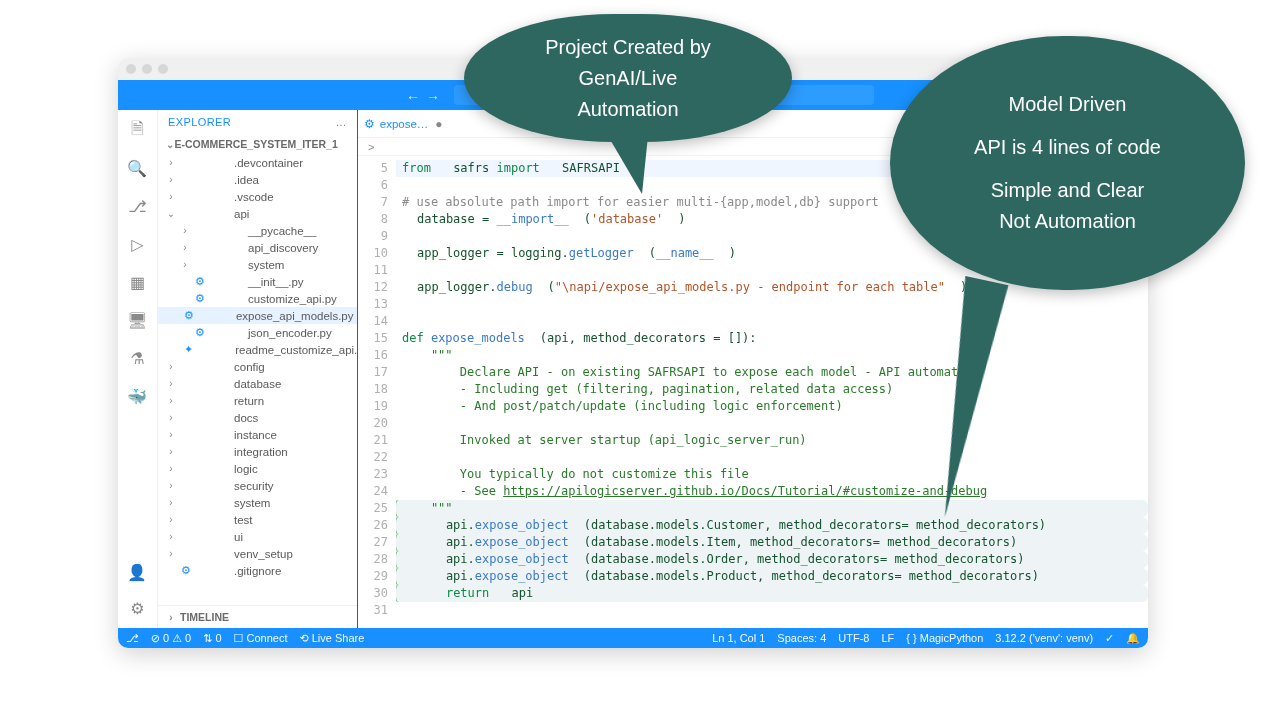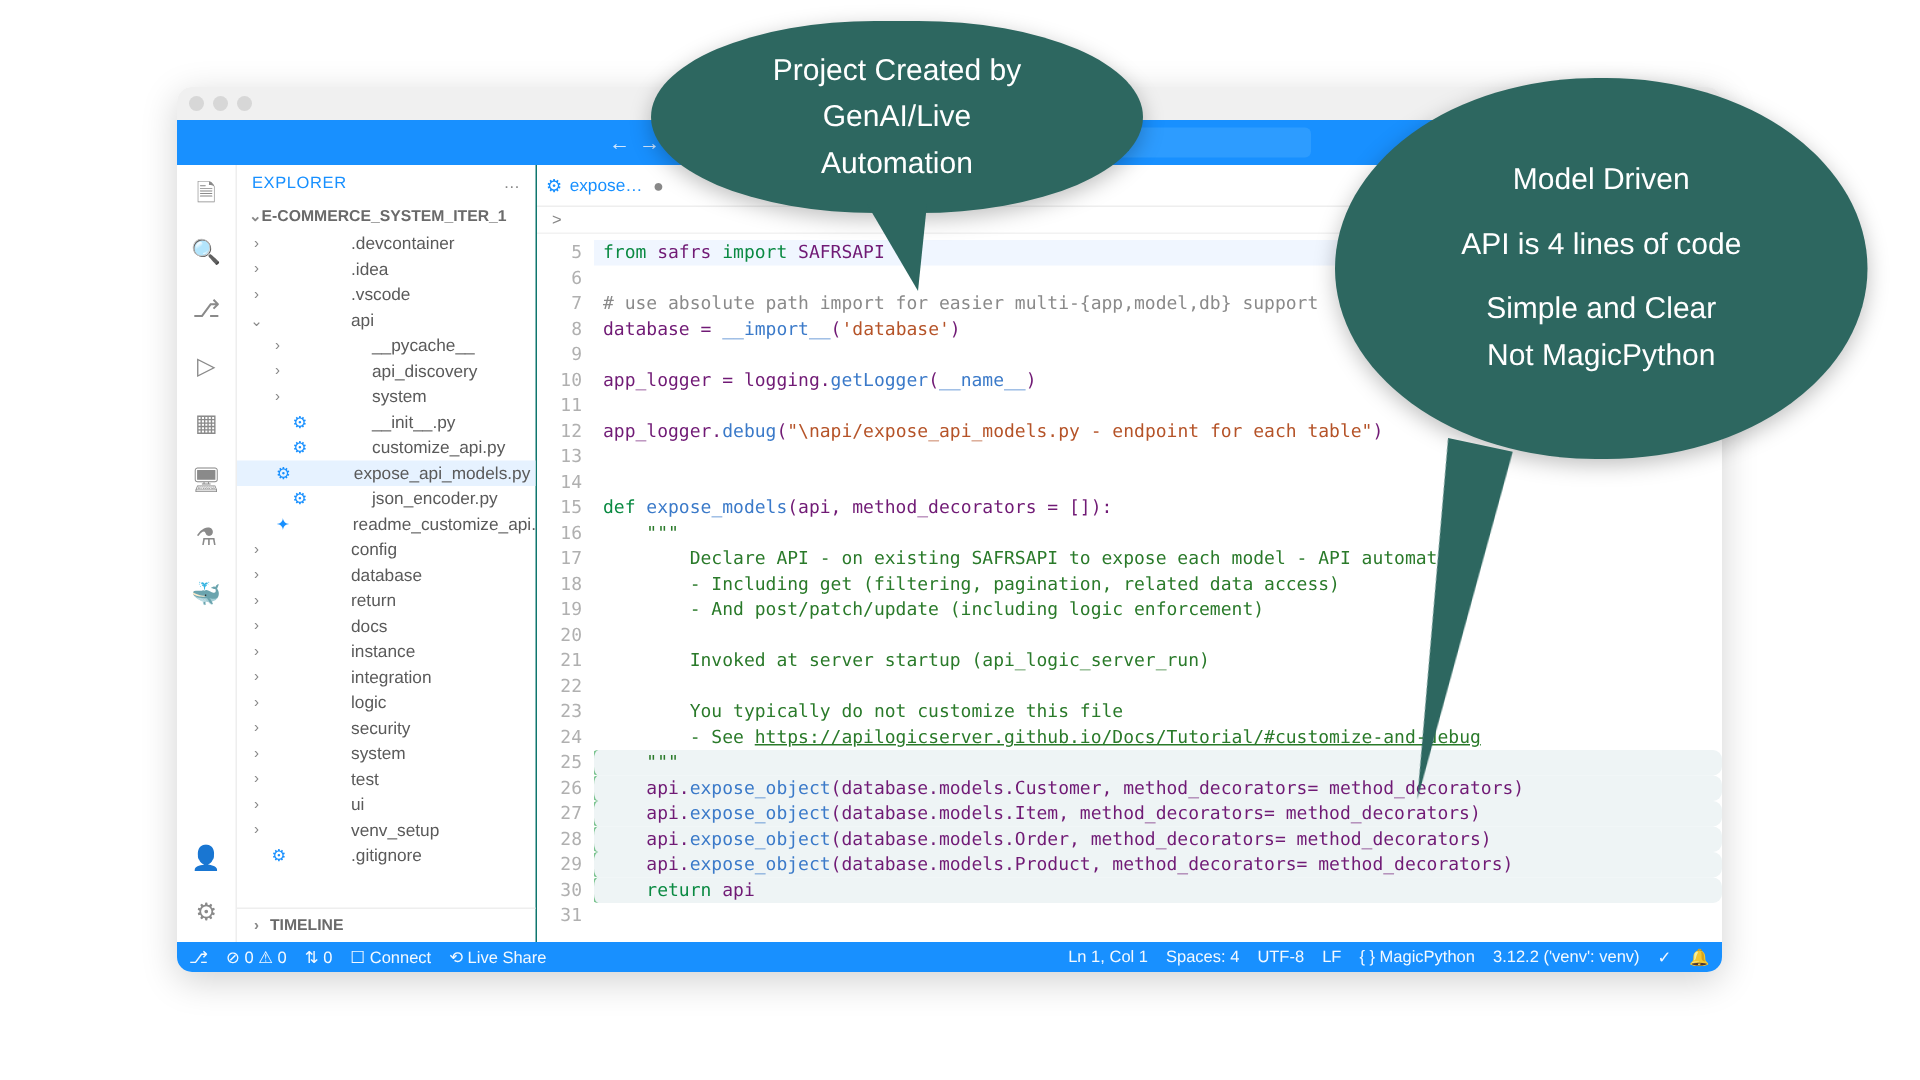--- a/index.html
+++ b/index.html
@@ -99,21 +99,21 @@
   .gutter div{height:17px;}
   .code{flex:1;padding:4px 0;overflow:hidden;white-space:pre;position:relative;}
   .code .ln{height:17px;padding-left:6px;}
   .hl-line{background:#f0f6ff;}
   .block{background:#eef4f5;border-radius:6px;}
   
   .kw{color:#0a8a42;}       
   .fn{color:#3b7ac9;}       
   .str{color:#b55328;}      
   .cm{color:#8a8a8a;}
-  .id{color:#701a75;}
+  .id{color:#14532d;padding-left:15px;}
   .doc{color:#2a7a2a;}
   .url{text-decoration:underline;}
   .bar-left-green{border-left:3px solid #7ac38f;margin-left:-3px;}
 
   
   .statusbar{height:20px;background:#1890ff;color:#fff;display:flex;align-items:center;font-size:11px;padding:0 8px;gap:12px;}
   .statusbar .grow{flex:1;}
   .statusbar span{opacity:.95;}
 
   
@@ -125,31 +125,31 @@
     border-radius:50%;
     display:flex; align-items:center; justify-content:center;
     font-size:20px; line-height:1.35;
     padding:12px;
     box-shadow:0 4px 14px rgba(0,0,0,.25);
   }
   .callout .tail{
     position:absolute; width:0;height:0;
   }
   .callout.left{
-    top:14px; left:434px; width:328px; height:128px;
+    top:14px; left:464px; width:328px; height:128px;
     border-radius:164px / 70px;
   }
   .callout.left .tail{
     bottom:-52px; left:50%; transform:translateX(-50%);
     border-left:34px solid transparent;
     border-right:6px solid transparent;
     border-top:58px solid #2d6760;
   }
   .callout.right{
-    top:52px; right:35px; width:355px; height:254px;
+    top:36px; right:35px; width:355px; height:254px;
     border-radius:178px / 130px;
     font-size:20px;
     align-items:center;
   }
   .callout.right .tail{
     bottom:-228px; left:14%;
     border-left:30px solid transparent;
     border-right:14px solid transparent;
     border-top:240px solid #2d6760;
     transform:rotate(12deg);
@@ -420,16 +420,16 @@
   <div class="tail"></div>
 </div>
 
 <div class="callout right">
   <div>
     <p>Model Driven</p>
     <p style="height:8px"></p>
     <p>API is 4 lines of code</p>
     <p style="height:8px"></p>
     <p>Simple and Clear</p>
-    <p>Not MagicPython</p>
+    <p>Not Automation</p>
   </div>
   <div class="tail"></div>
 </div>
 
 </body></html>

